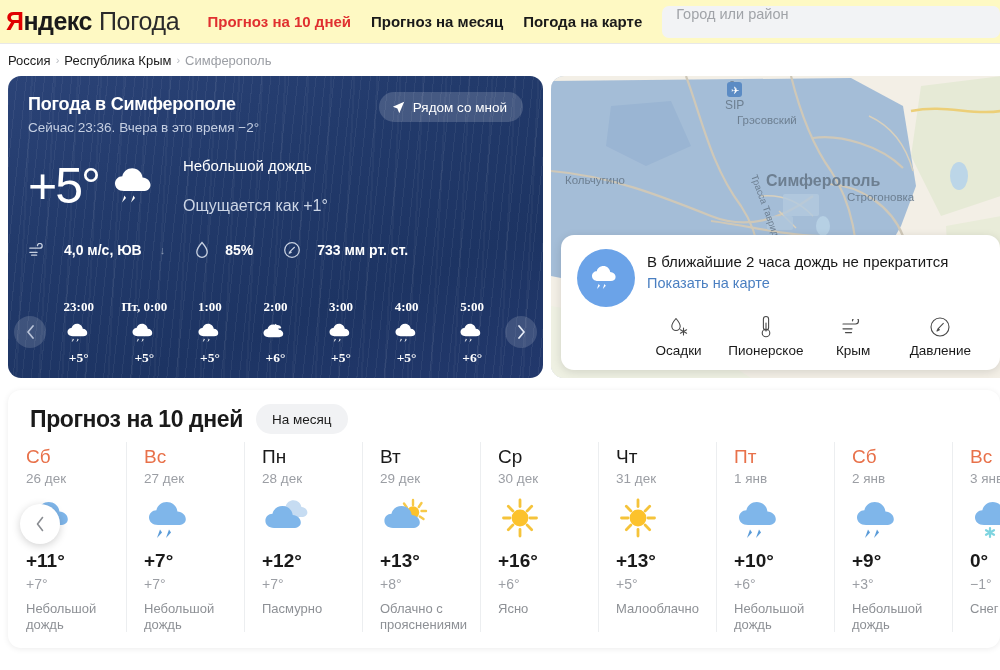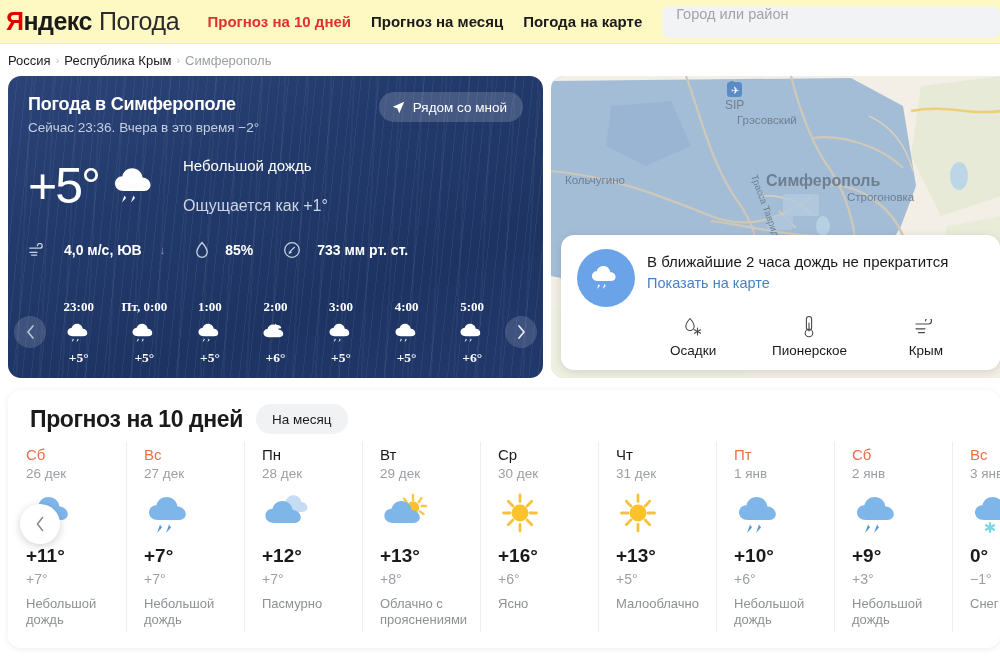--- a/index.html
+++ b/index.html
@@ -210,21 +210,21 @@
   .day {
     flex: none;
     width: 118px;
     padding: 0 0 0 18px;
     position: relative;
   }
   .day + .day::before {
     content: ""; position: absolute; left: 0; top: -4px;
     width: 1px; height: 190px; background: #eceef0;
   }
-  .d-dow { font-size: 15px; font-weight: 400; color: #1a1a1a; }
+  .d-dow { font-size: 19px; font-weight: 400; color: #1a1a1a; }
   .d-dow.weekend { color: #e8714a; }
   .d-date { font-size: 13.5px; color: #9b9ea4; margin-top: 3px; }
   .d-ico { height: 52px; margin-top: 8px; display: flex; align-items: center; }
   .d-temp { font-size: 19px; font-weight: 700; color: #1a1a1a; margin-top: 4px; }
   .d-temp-night { font-size: 14px; color: #9b9ea4; margin-top: 4px; }
   .d-cond { font-size: 13px; color: #8d9095; margin-top: 9px; line-height: 1.25; width: 95px;}
 
   .days-arrow {
     position: absolute;
     left: 12px; top: 58px;
@@ -512,20 +512,29 @@
           <div class="nc-tab-ico">
             <svg width="24" height="16" viewBox="0 0 24 16">
               <path d="M2 5 H14.5 A3 3 0 1 0 11.5 1.8" stroke="#4a4a4a" stroke-width="1.2" fill="none" stroke-linecap="round"></path>
               <path d="M2 9.8 H11" stroke="#4a4a4a" stroke-width="1.2" fill="none" stroke-linecap="round"></path>
               <path d="M4.5 13.6 H10.5" stroke="#4a4a4a" stroke-width="1.2" fill="none" stroke-linecap="round"></path>
             </svg>
           </div>
           <div class="nc-tab-lbl">Крым</div>
         </div>
 
+        <div class="nc-tab">
+          <div class="nc-tab-ico">
+            <svg width="22" height="22" viewBox="0 0 22 22">
+              <circle cx="11" cy="11" r="9" stroke="#4a4a4a" stroke-width="1.1" fill="none"></circle>
+              <path d="M14.6 7.2 L9.2 12.6 M9.2 12.6 L8 15 L10.4 13.8 Z" stroke="#4a4a4a" stroke-width="1.1" fill="none" stroke-linejoin="round"></path>
+            </svg>
+          </div>
+          <div class="nc-tab-lbl">Давление</div>
+        </div>
       </div>
     </div>
   </div>
 </div>
 
 <div class="forecast">
   <div class="fc-head">
     <div class="fc-title">Прогноз на 10 дней</div>
     <div class="chip">На месяц</div>
   </div>

